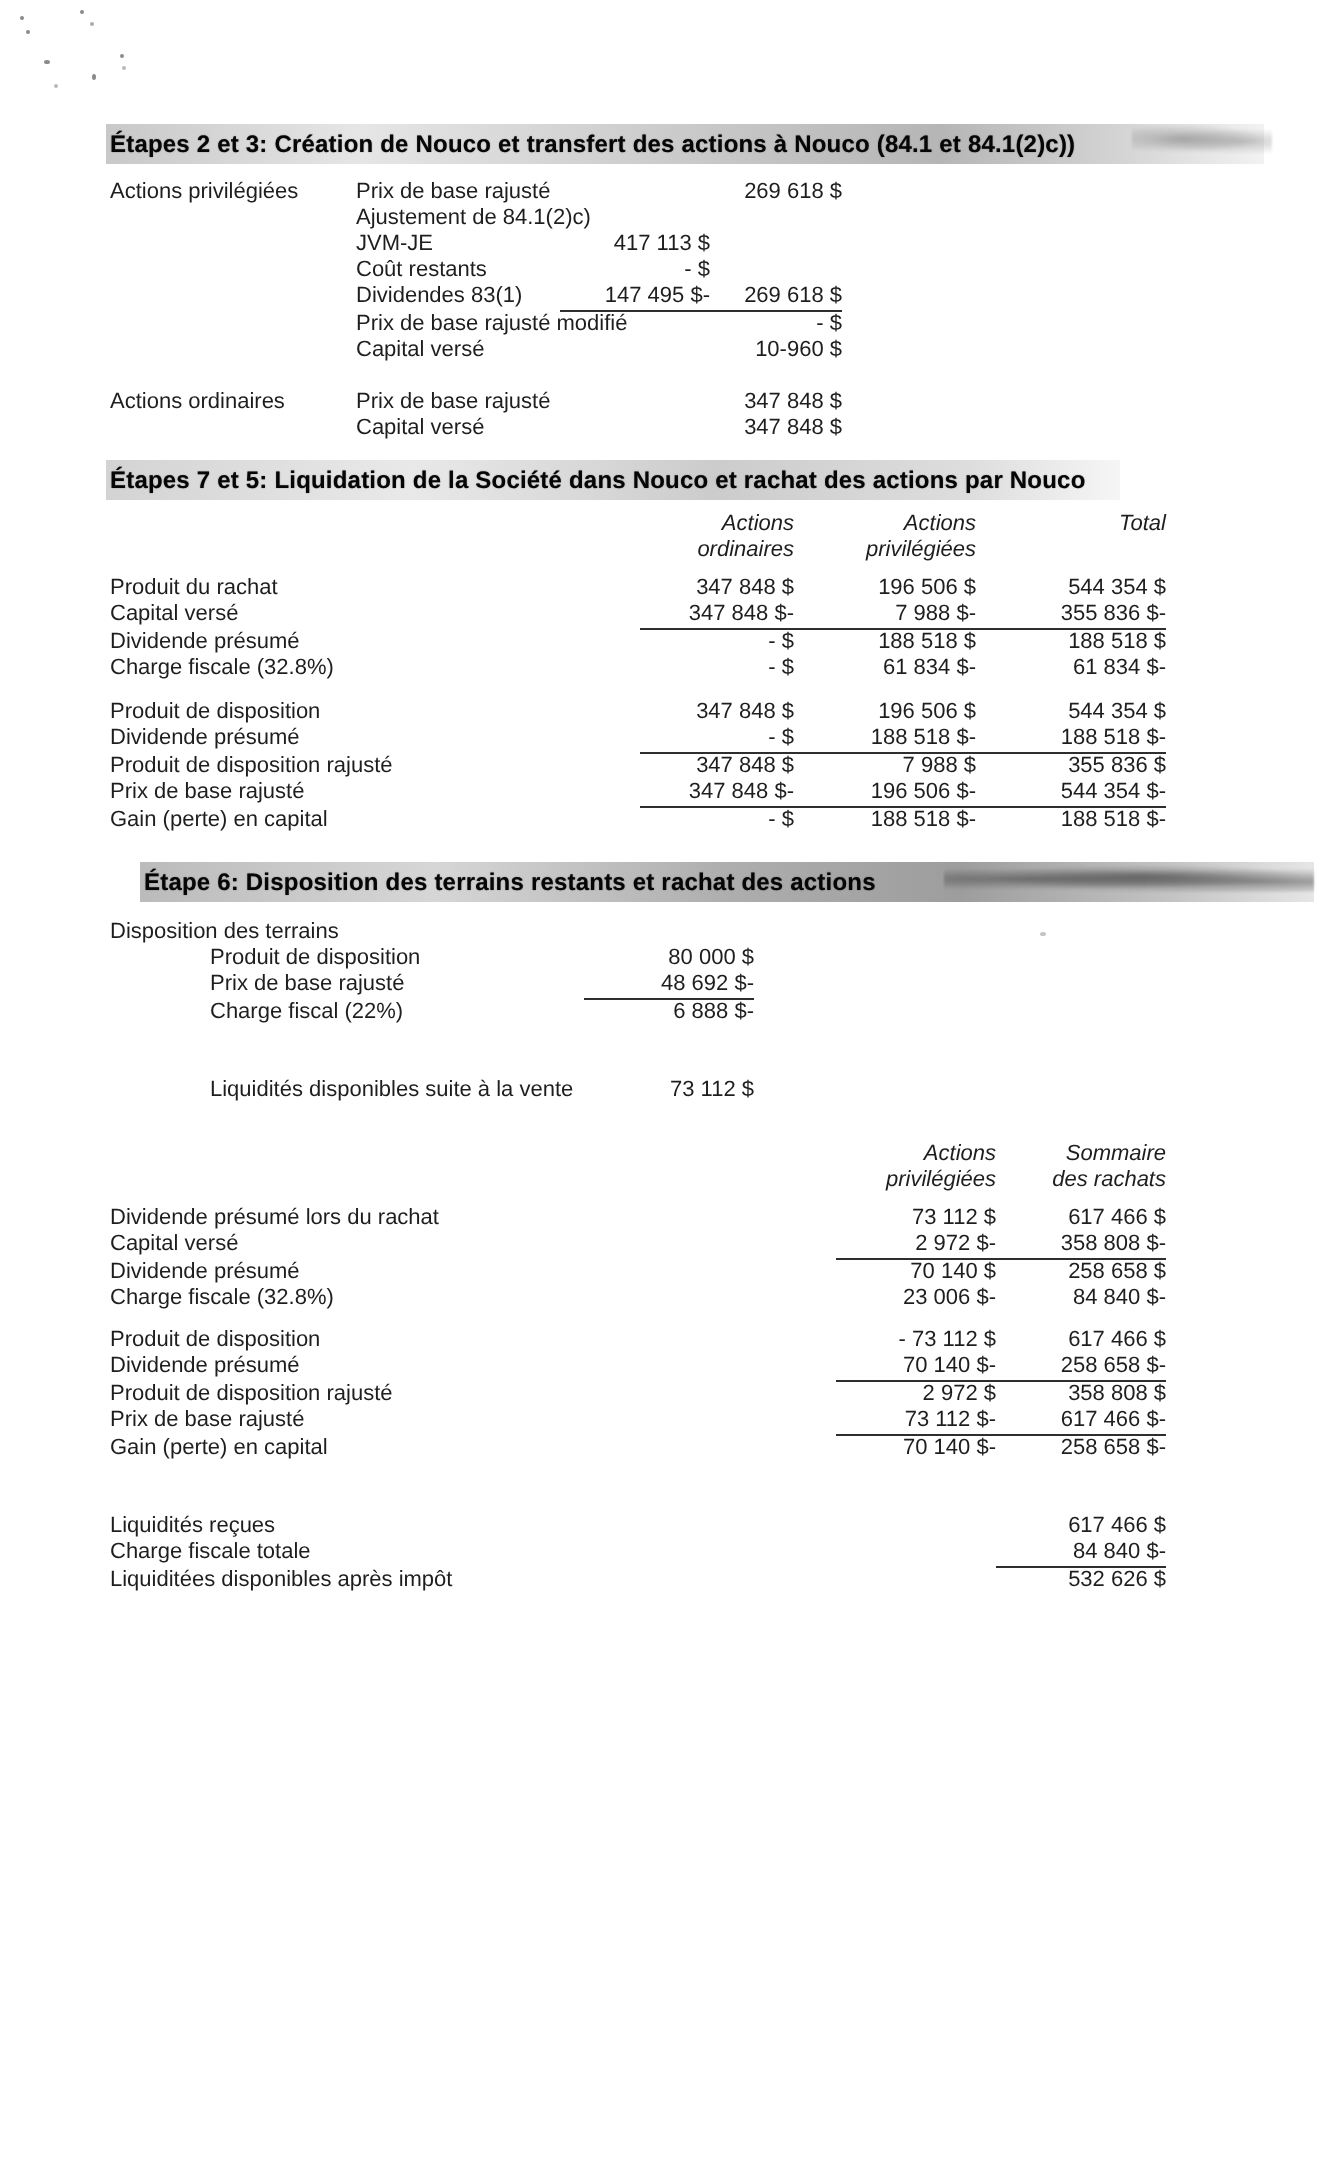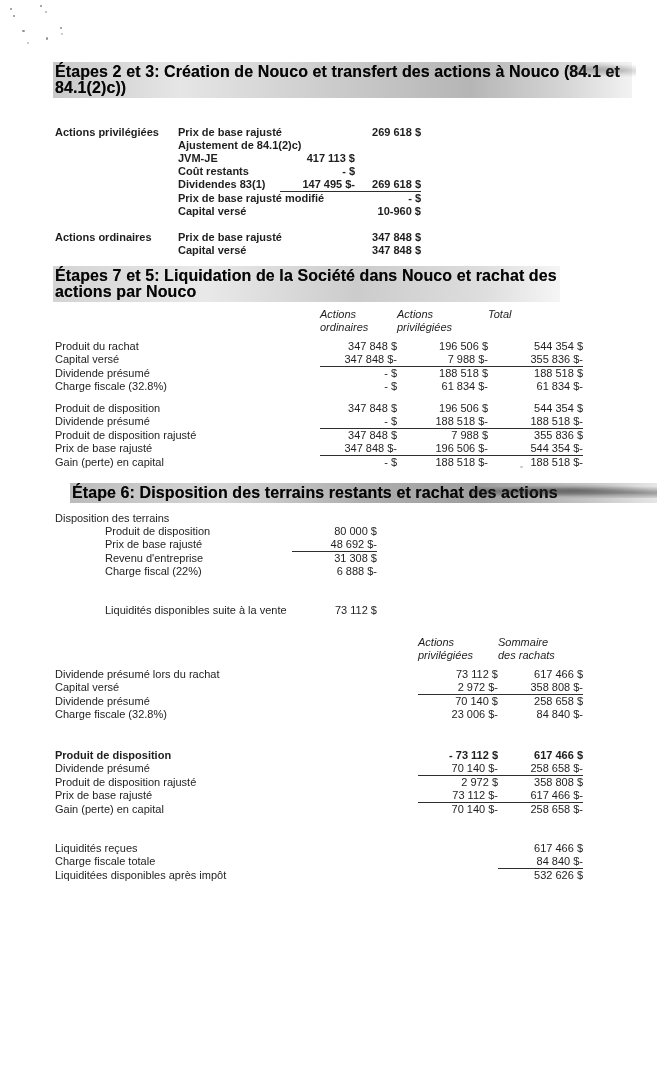--- a/index.html
+++ b/index.html
@@ -8,40 +8,40 @@
     font-family:"Liberation Sans", sans-serif;color:#1e1e1e;
     position:relative;overflow:hidden;
   }
   .page{position:absolute;inset:0;background:#ffffff;}
   .content{position:absolute;left:55px;top:62px;width:575px;font-size:11px;line-height:13px;}
   .cell{white-space:nowrap;overflow:visible;}
   .num{text-align:right;}
   .u{border-bottom:1.5px solid #2e2e2e;}
   
   .hdr{
-    position:relative;font-weight:bold;font-size:16px;line-height:16px;color:#060606;
+    position:relative;font-weight:bold;font-size:12px;line-height:16px;color:#060606;
     padding:2px 0 2px 2px;letter-spacing:.1px;margin-left:-2px;
     text-shadow:0 0 .6px rgba(10,10,10,.55);
   }
   .hdr1{width:577px;background:linear-gradient(90deg,rgba(95,95,95,.34),rgba(140,140,140,.22) 22%,rgba(105,105,105,.34) 48%,rgba(80,80,80,.42) 72%,rgba(115,115,115,.30) 88%,rgba(150,150,150,.12));}
   .hdr1::after{content:"";position:absolute;right:-4px;top:1px;width:70px;height:14px;
     background:radial-gradient(ellipse at 35% 45%,rgba(60,60,60,.30),transparent 65%),radial-gradient(ellipse at 80% 55%,rgba(70,70,70,.25),transparent 60%);filter:blur(.5px);}
   .hdr2{width:505px;background:linear-gradient(90deg,rgba(110,110,110,.30),rgba(145,145,145,.20) 30%,rgba(100,100,100,.33) 60%,rgba(125,125,125,.26) 85%,rgba(160,160,160,.10));}
   .hdr3{width:585px;background:linear-gradient(90deg,rgba(85,85,85,.40),rgba(120,120,120,.30) 25%,rgba(75,75,75,.45) 50%,rgba(60,60,60,.50) 70%,rgba(100,100,100,.38) 88%,rgba(130,130,130,.20));}
   .hdr3::after{content:"";position:absolute;right:0;top:2px;width:185px;height:13px;
     background:radial-gradient(ellipse at 20% 50%,rgba(40,40,40,.40),transparent 60%),radial-gradient(ellipse at 55% 40%,rgba(45,45,45,.38),transparent 55%),radial-gradient(ellipse at 88% 60%,rgba(35,35,35,.42),transparent 60%);filter:blur(.6px);}
   
   .r1{display:grid;grid-template-columns:123px 102px 75px 66px;}
   .r2{display:grid;grid-template-columns:265px 77px 91px 95px;}
   .r3{display:grid;grid-template-columns:50px 187px 85px;}
   .r4{display:grid;grid-template-columns:363px 80px 85px;}
-  .colhdr{font-style:italic;text-align:left;}
+  .colhdr{font-style:italic;text-align:right;}
   
   .mt6{margin-top:6px;}.mt9{margin-top:9px;}.mt11{margin-top:26px;}
-  .mt12{margin-top:28px;font-weight:bold;}.mt13{margin-top:13px;}.mt14{margin-top:14px;margin-left:15px;}.mt19{margin-top:19px;}
+  .mt12{margin-top:8px;}.mt13{margin-top:13px;}.mt14{margin-top:14px;margin-left:15px;}.mt19{margin-top:19px;}
   .speck{position:absolute;background:#8a8a8a;border-radius:50%;}
 </style>
 </head>
 <body>
 
 <div class="page">
 
   <div>
     <span class="speck" style="left:10px;top:8px;width:2px;height:2px;"></span>
     <span class="speck" style="left:13px;top:15px;width:2px;height:2px;"></span>
@@ -202,25 +202,20 @@
         <div class="cell">Produit de disposition</div>
         <div class="cell num">80 000 $</div>
       </div>
       <div class="r3">
         <div class="cell"></div>
         <div class="cell">Prix de base rajusté</div>
         <div class="cell num u">48 692 $-</div>
       </div>
       <div class="r3">
         <div class="cell"></div>
-        <div class="cell">Revenu d'entreprise</div>
-        <div class="cell num">31 308 $</div>
-      </div>
-      <div class="r3">
-        <div class="cell"></div>
         <div class="cell">Charge fiscal (22%)</div>
         <div class="cell num">6 888 $-</div>
       </div>
 
       <div class="r3 mt11">
         <div class="cell"></div>
         <div class="cell">Liquidités disponibles suite à la vente</div>
         <div class="cell num">73 112 $</div>
       </div>
 

